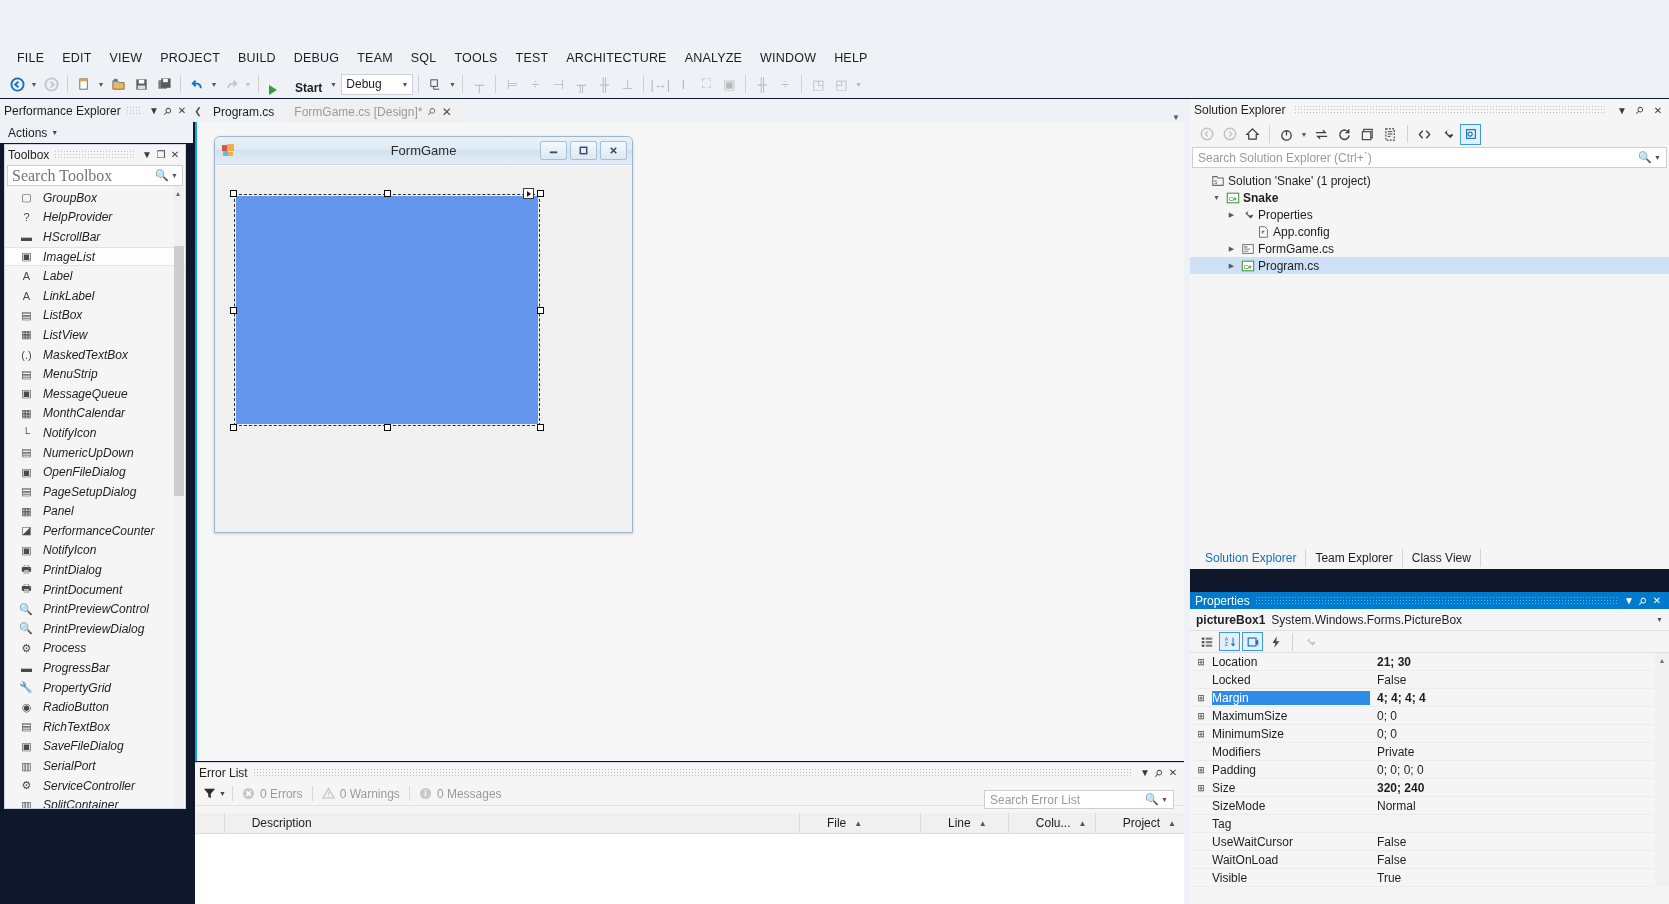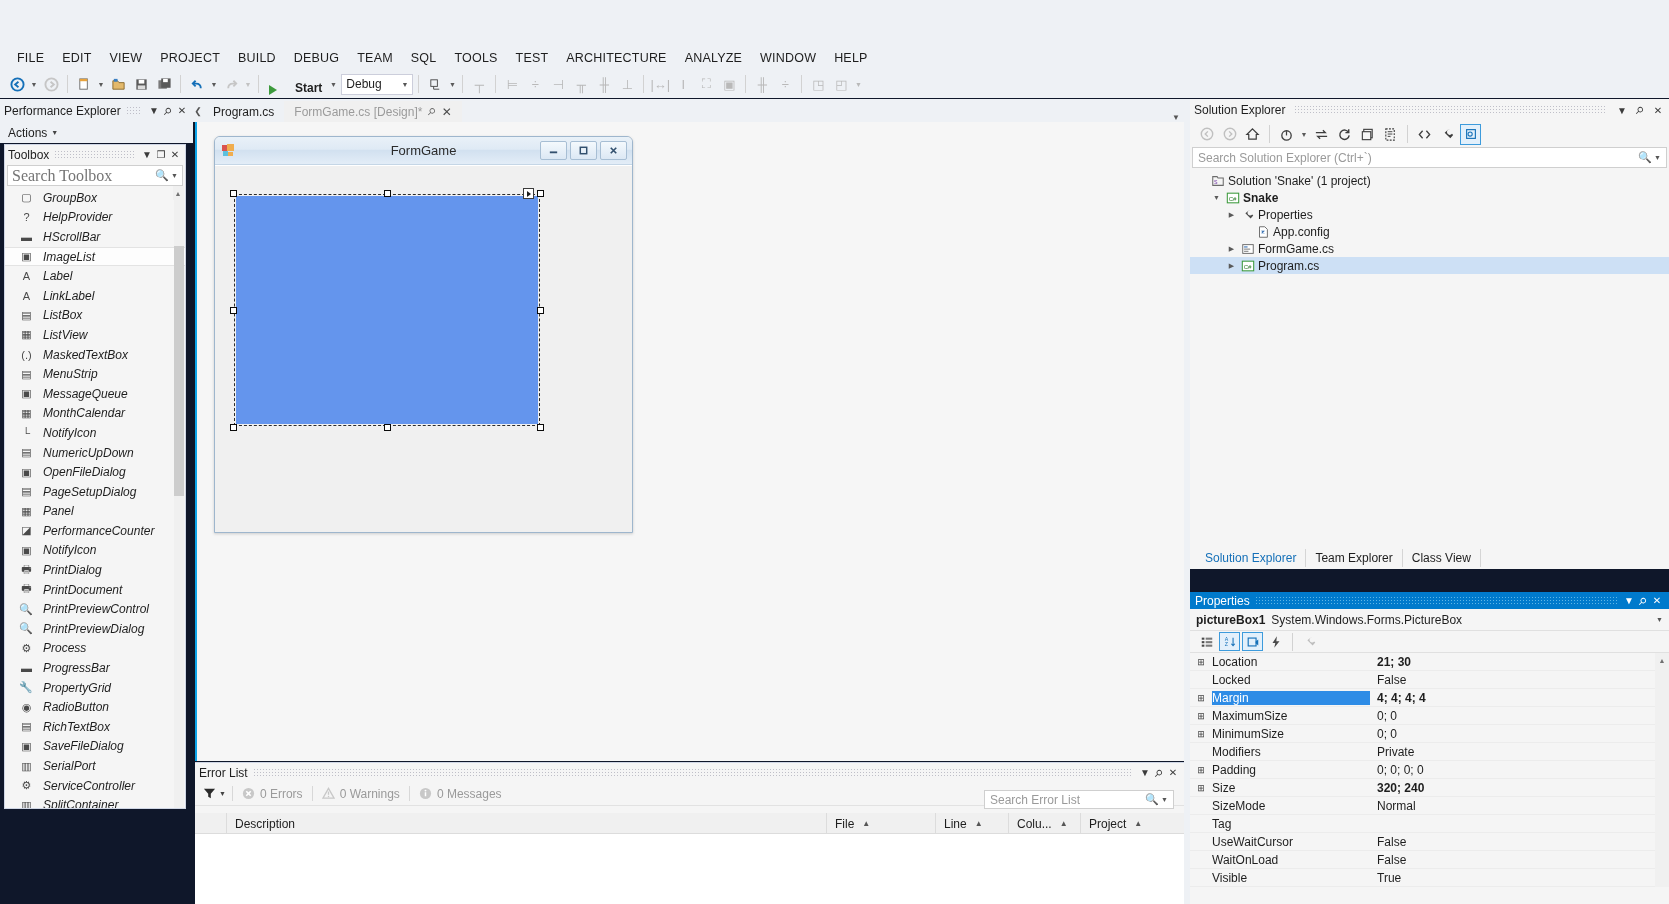--- a/index.html
+++ b/index.html
@@ -81,21 +81,21 @@
 
   
   .errlist { position:absolute; left:195px; top:716px; width:989px; height:188px; background:#f5f5f5; border-top:1px solid #cfd6e5;}
   .el-hdr { height:19px; display:flex; align-items:center; padding:0 4px; }
   .el-toolbar { height:24px; display:flex; align-items:center; gap:6px; padding:0 8px; border-bottom:1px solid #e2e2e2;}
   .el-filter { display:flex; align-items:center; gap:3px;}
   .el-count { display:flex; align-items:center; gap:5px; color:#9a9a9a; font-size:12px; padding:0 3px;}
   .el-sep { width:1px; height:15px; background:#d8d8d8;}
   .el-search { position:absolute; right:10px; top:27px; width:190px; height:19px; background:#fff; border:1px solid #cfcfcf; display:flex; align-items:center; padding:0 5px; justify-content:space-between;}
   .el-search span { color:#9a9a9a; font-size:12px;}
-  .el-cols { position:absolute; left:0; right:0; top:50px; height:21px; background:#f0f0f0; border-bottom:1px solid #dcdcdc; display:flex; align-items:flex-start;}
+  .el-cols { position:absolute; left:0; right:0; top:50px; height:21px; background:#f0f0f0; border-bottom:1px solid #dcdcdc; display:flex; align-items:center;gap:19px;}
   .el-col { height:21px; border-right:1px solid #dcdcdc; display:flex; align-items:center; padding:0 8px; font-size:12px; gap:8px;}
   .el-col .ar { font-size:8px; color:#555;}
   .el-body { position:absolute; left:0; right:0; top:71px; bottom:0; background:#fff;}
 
   
   .sln { position:absolute; left:1190px; top:53px; width:479px; height:470px; background:#f5f5f5;text-align:center; }
   .sln-hdr { height:22px; display:flex; align-items:center; padding:0 4px; gap:4px;}
   .sln-tb { height:26px; display:flex; align-items:center; gap:2px; padding-left:6px; }
   .sln-btn { width:21px; height:21px; display:flex; align-items:center; justify-content:center; font-size:12px; color:#3e3e3e;}
   .sln-btn.dis { color:#c0c0c0;}

